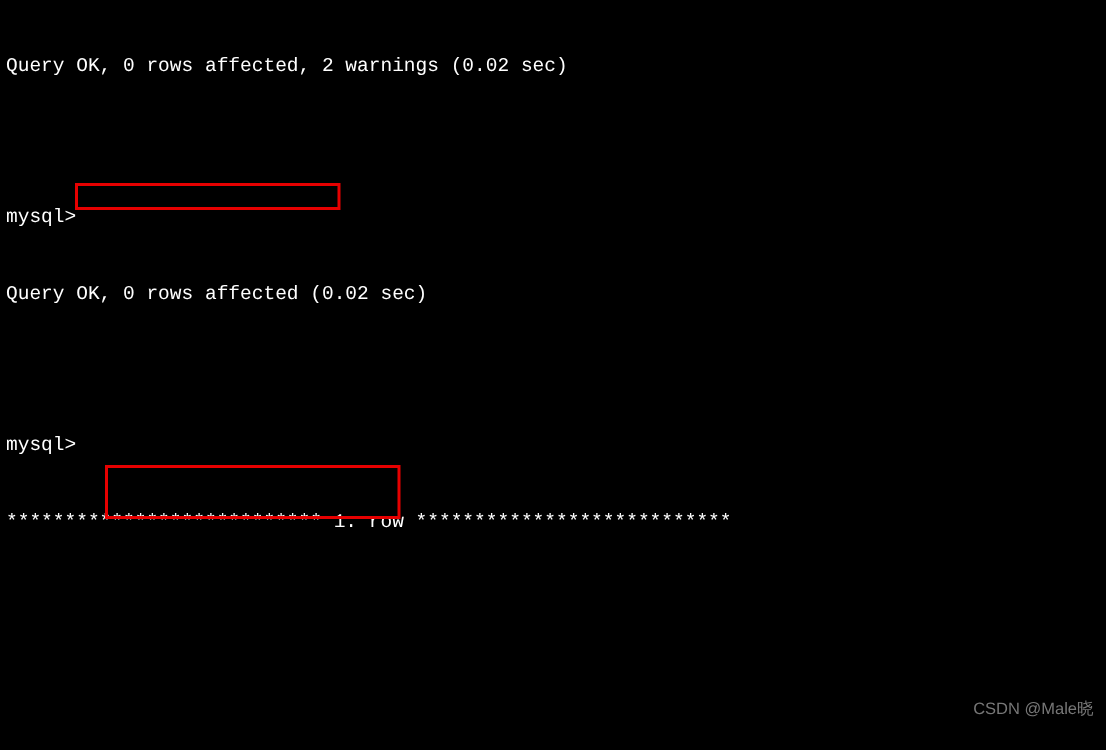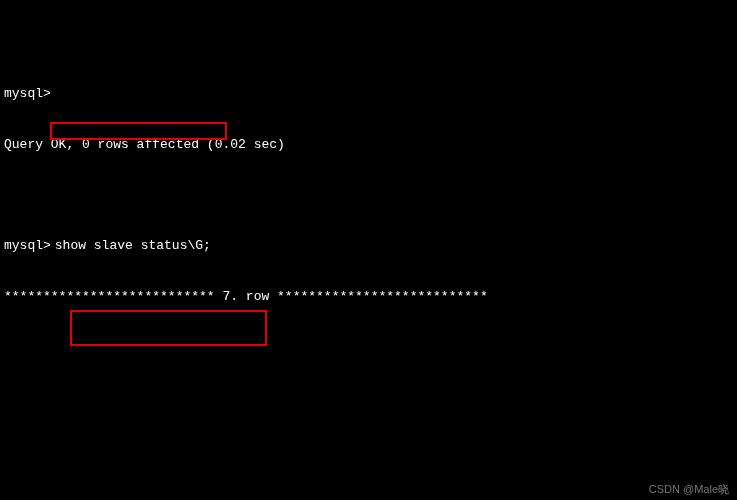--- a/index.html
+++ b/index.html
@@ -20,20 +20,21 @@
       position: relative;
     }
     .term {
       white-space: pre;
     }
     .line {
       display: block;
     }
     .prompt-line {
       display: flex;
+      gap: 40px;
     }
     .prompt {
       padding-right: 4px;
     }
     .boxed {
       position: relative;
     }
     .red-box-1 {
       position: absolute;
       border: 2px solid #e60000;
@@ -47,42 +48,42 @@
       position: absolute;
       border: 2px solid #e60000;
       left: 70px;
       top: 310px;
       width: 197px;
       height: 36px;
       pointer-events: none;
     }
     .watermark {
       position: absolute;
-      bottom: 4px;
+      bottom: 20px;
       right: 8px;
       color: #777;
       font-size: 11px;
       font-family: sans-serif;
     }
   </style>
 </head>
 <body>
 
 <div class="term">
+  <span class="line">Query OK, 0 rows affected, 2 warnings (0.02 sec)</span>
   <span class="line"> </span>
   <div class="prompt-line">
     <span class="prompt">mysql&gt;</span>
   </div>
   <span class="line">Query OK, 0 rows affected (0.02 sec)</span>
   <span class="line"> </span>
   <div class="prompt-line boxed">
     <span class="prompt">mysql&gt;</span>
-    <span>show slave status\G;</span>
   </div>
-  <span class="line">*************************** 7. row ***************************</span>
+  <span class="line">*************************** 1. row ***************************</span>
 
   
   
   
   
   
   
   
   
   

